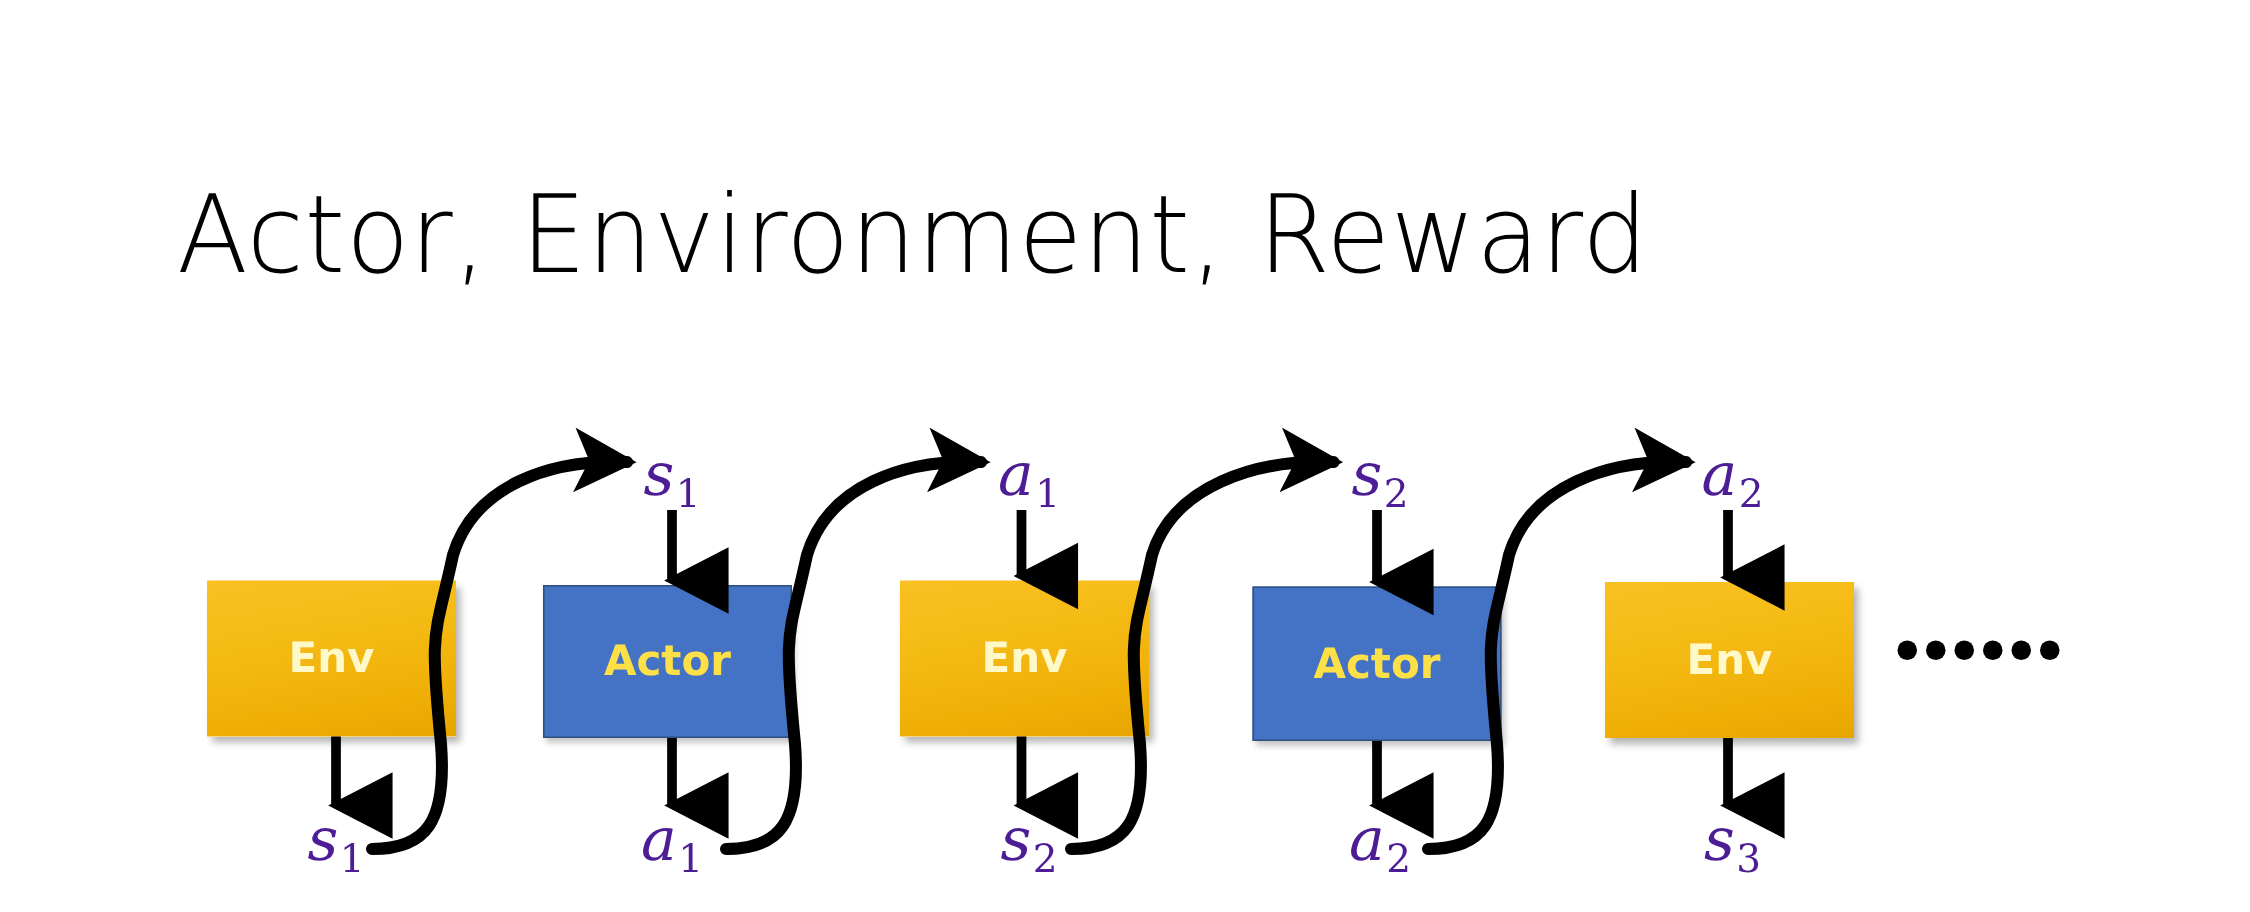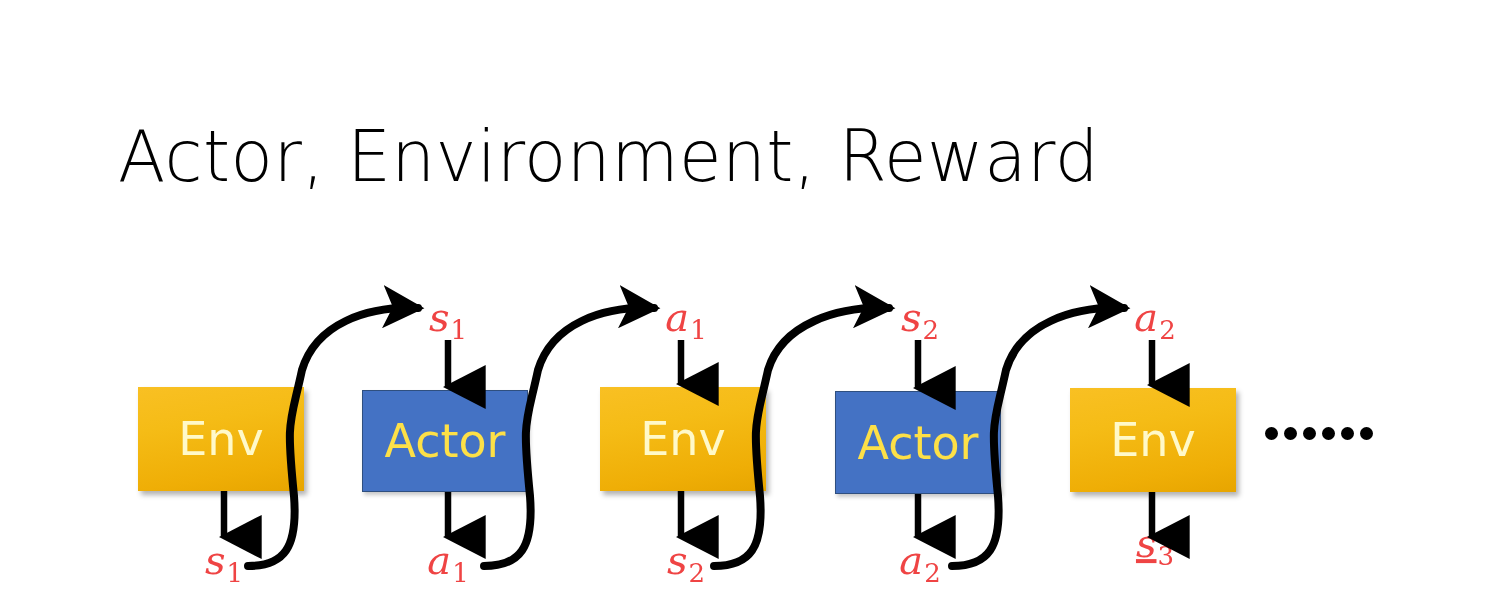--- a/index.html
+++ b/index.html
@@ -49,22 +49,22 @@
   }
 
   
   .node-box {
     position: absolute;
     box-sizing: border-box;
     display: flex;
     align-items: center;
     justify-content: center;
     font-family: "DejaVu Sans", sans-serif;
-    font-weight: 400;
-    font-size: 46px;
+    font-weight: 700;
+    font-size: 28px;
     line-height: 1;
     white-space: nowrap;
   }
   .node-box.env {
     background: linear-gradient(170deg, #F9C023 0%, #F5BC16 34%, #EFAE06 78%, #E7A500 100%);
     color: #FFF9C9;
     border: none;
     box-shadow: 3px 4px 5px rgba(0,0,0,0.30);
   }
   .node-box.actor {
@@ -74,21 +74,21 @@
     box-shadow: 2px 3px 4px rgba(0,0,0,0.22);
   }
 
   
   .var-label {
     position: absolute;
     font-family: "DejaVu Serif", "Liberation Serif", serif;
     font-style: italic;
     font-size: 40px;
     line-height: 1;
-    color: #ef4444;
+    color: #4c1d95;
     white-space: nowrap;
     transform: translate(-50%, -50%);
   }
   .var-label .sub {
     font-size: 26px;
     font-style: normal;
     vertical-align: -0.30em;
     margin-left: 1px;
     letter-spacing: 0;
   }
@@ -136,21 +136,21 @@
 
   <div id="labels-layer">
       <div class="var-label" style="left: 448px; top: 320px;"><span>s</span><span class="sub">1</span></div>
       <div class="var-label" style="left: 686px; top: 320px;"><span>a</span><span class="sub">1</span></div>
       <div class="var-label" style="left: 920px; top: 320px;"><span>s</span><span class="sub">2</span></div>
       <div class="var-label" style="left: 1155px; top: 320px;"><span>a</span><span class="sub">2</span></div>
       <div class="var-label" style="left: 224px; top: 563px;"><span>s</span><span class="sub">1</span></div>
       <div class="var-label" style="left: 448px; top: 563px;"><span>a</span><span class="sub">1</span></div>
       <div class="var-label" style="left: 686px; top: 563px;"><span>s</span><span class="sub">2</span></div>
       <div class="var-label" style="left: 920px; top: 563px;"><span>a</span><span class="sub">2</span></div>
-      <div class="var-label" style="left: 1155px; top: 546px; text-decoration: underline;"><span>s</span><span class="sub">3</span></div>
+      <div class="var-label" style="left: 1155px; top: 563px;"><span>s</span><span class="sub">3</span></div>
     </div>
 
   <svg id="diagram-svg" viewBox="0 0 1500 608">
     <defs>
       <marker id="arrowhead-down" markerWidth="7" markerHeight="7" refX="3.5" refY="6.2" orient="auto" markerUnits="strokeWidth">
         <path d="M 0.1 0.4 L 3.5 7 L 6.9 0.4 Z" fill="#000000"></path>
       </marker>
       <marker id="arrowhead-curve" markerWidth="5.4" markerHeight="5.4" refX="4.4" refY="2.7" orient="auto" markerUnits="strokeWidth">
         <path d="M 0 0 L 5.2 2.7 L 0 5.4 L 1.25 2.7 Z" fill="#000000"></path>
       </marker>

